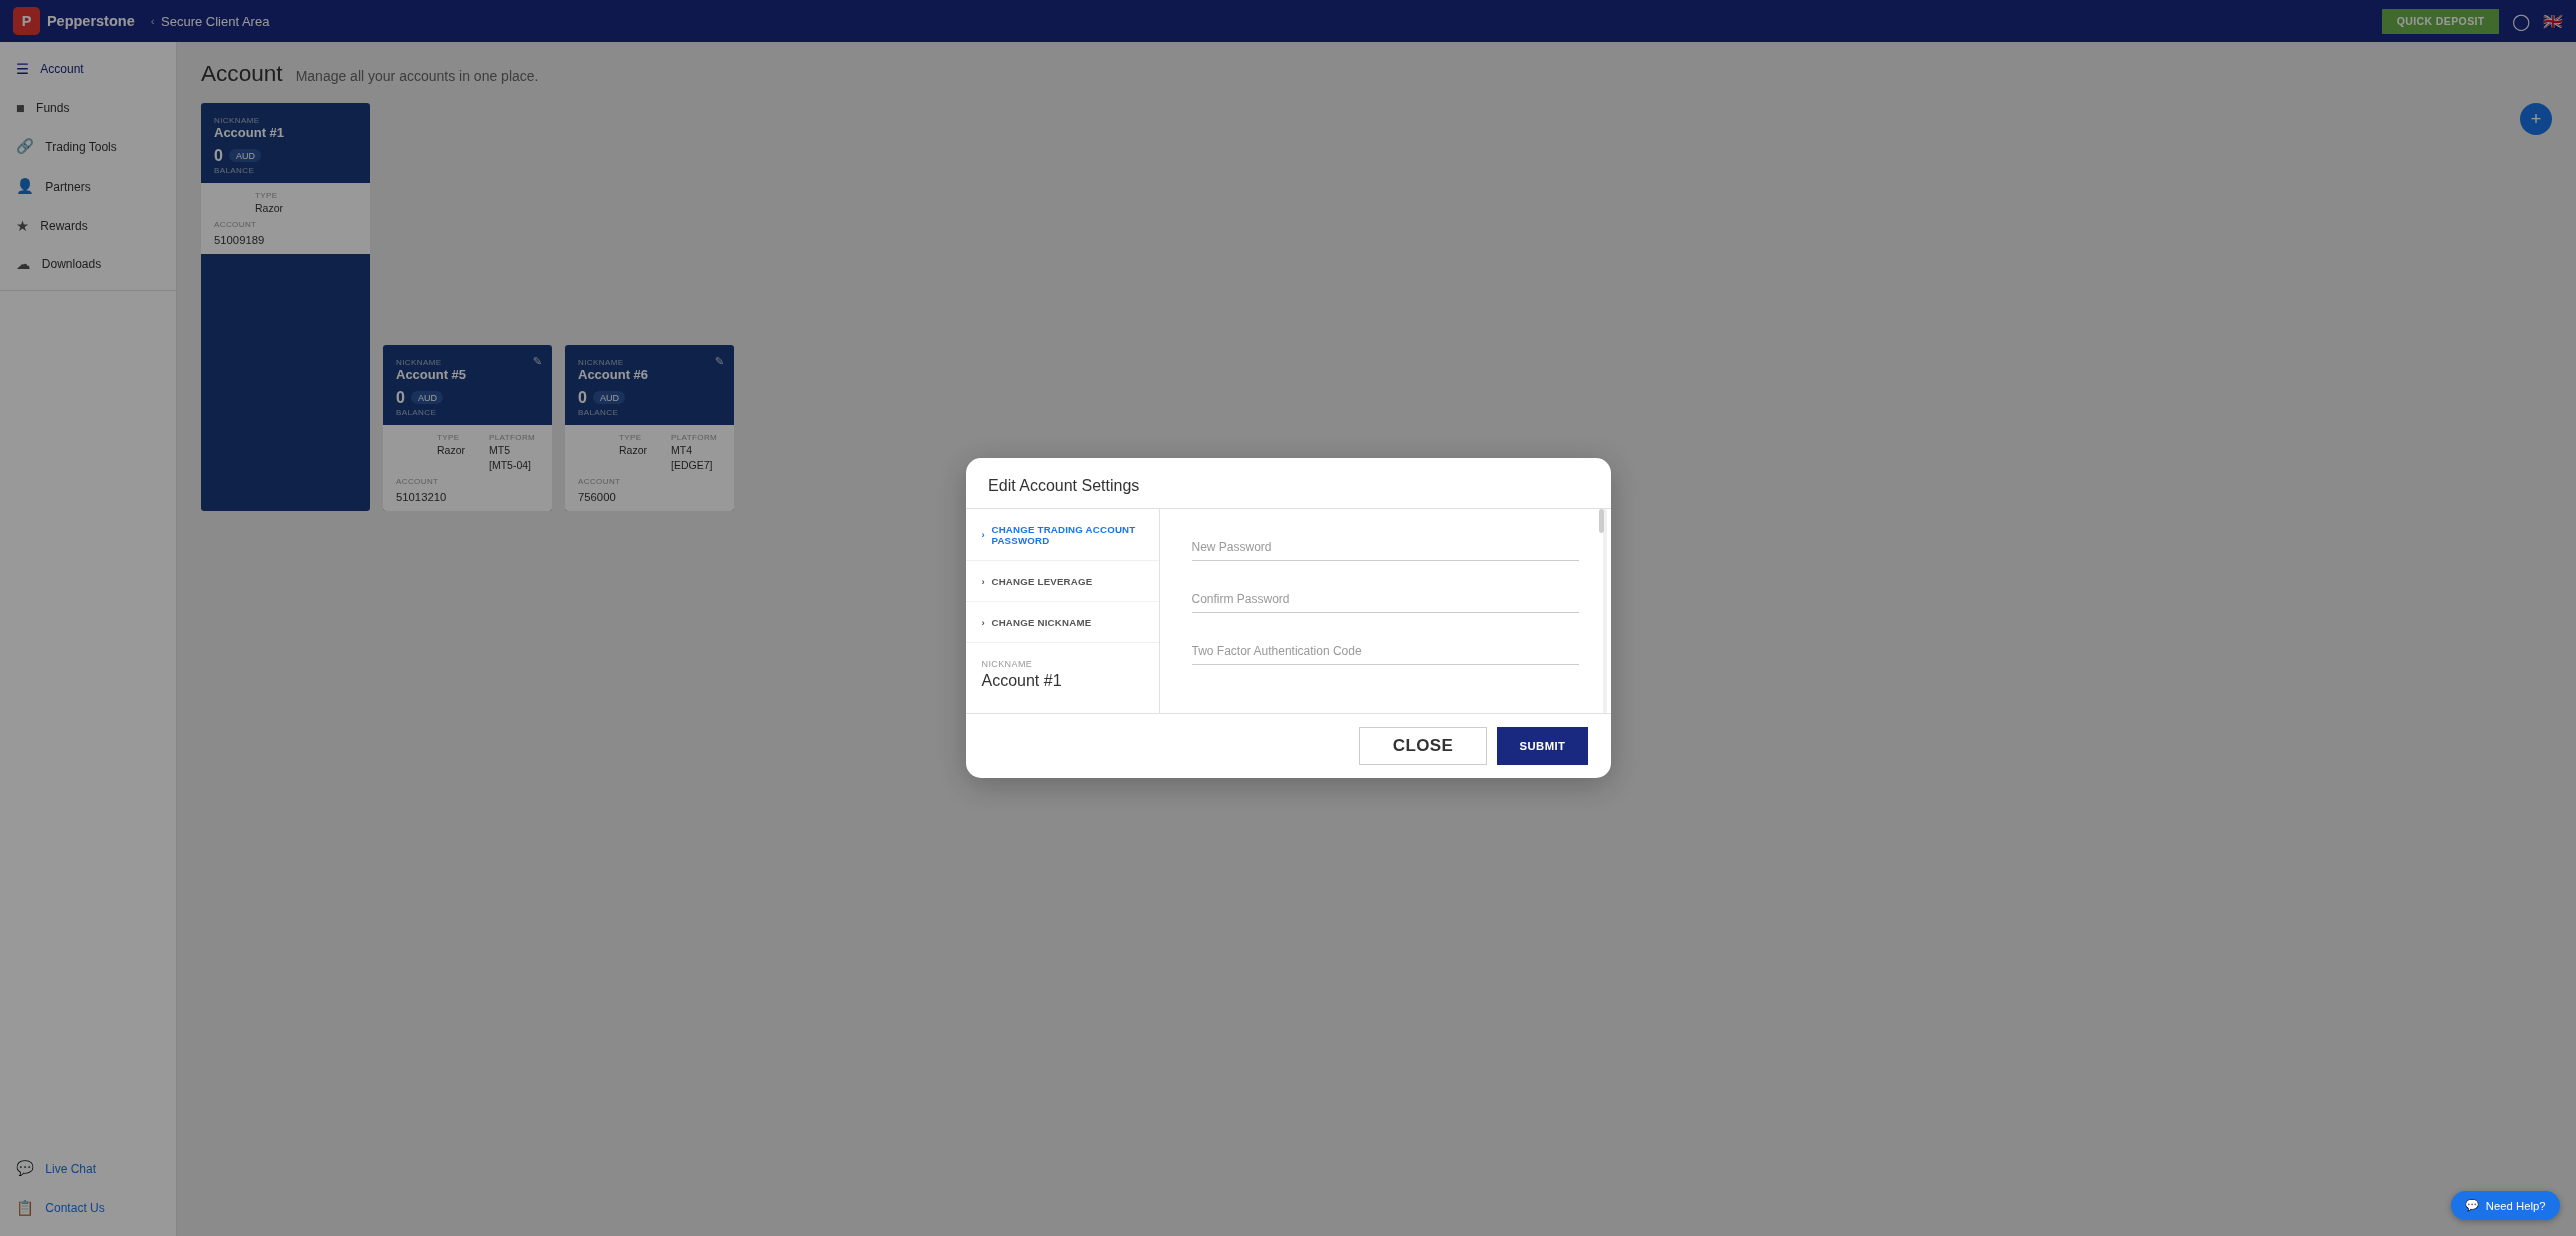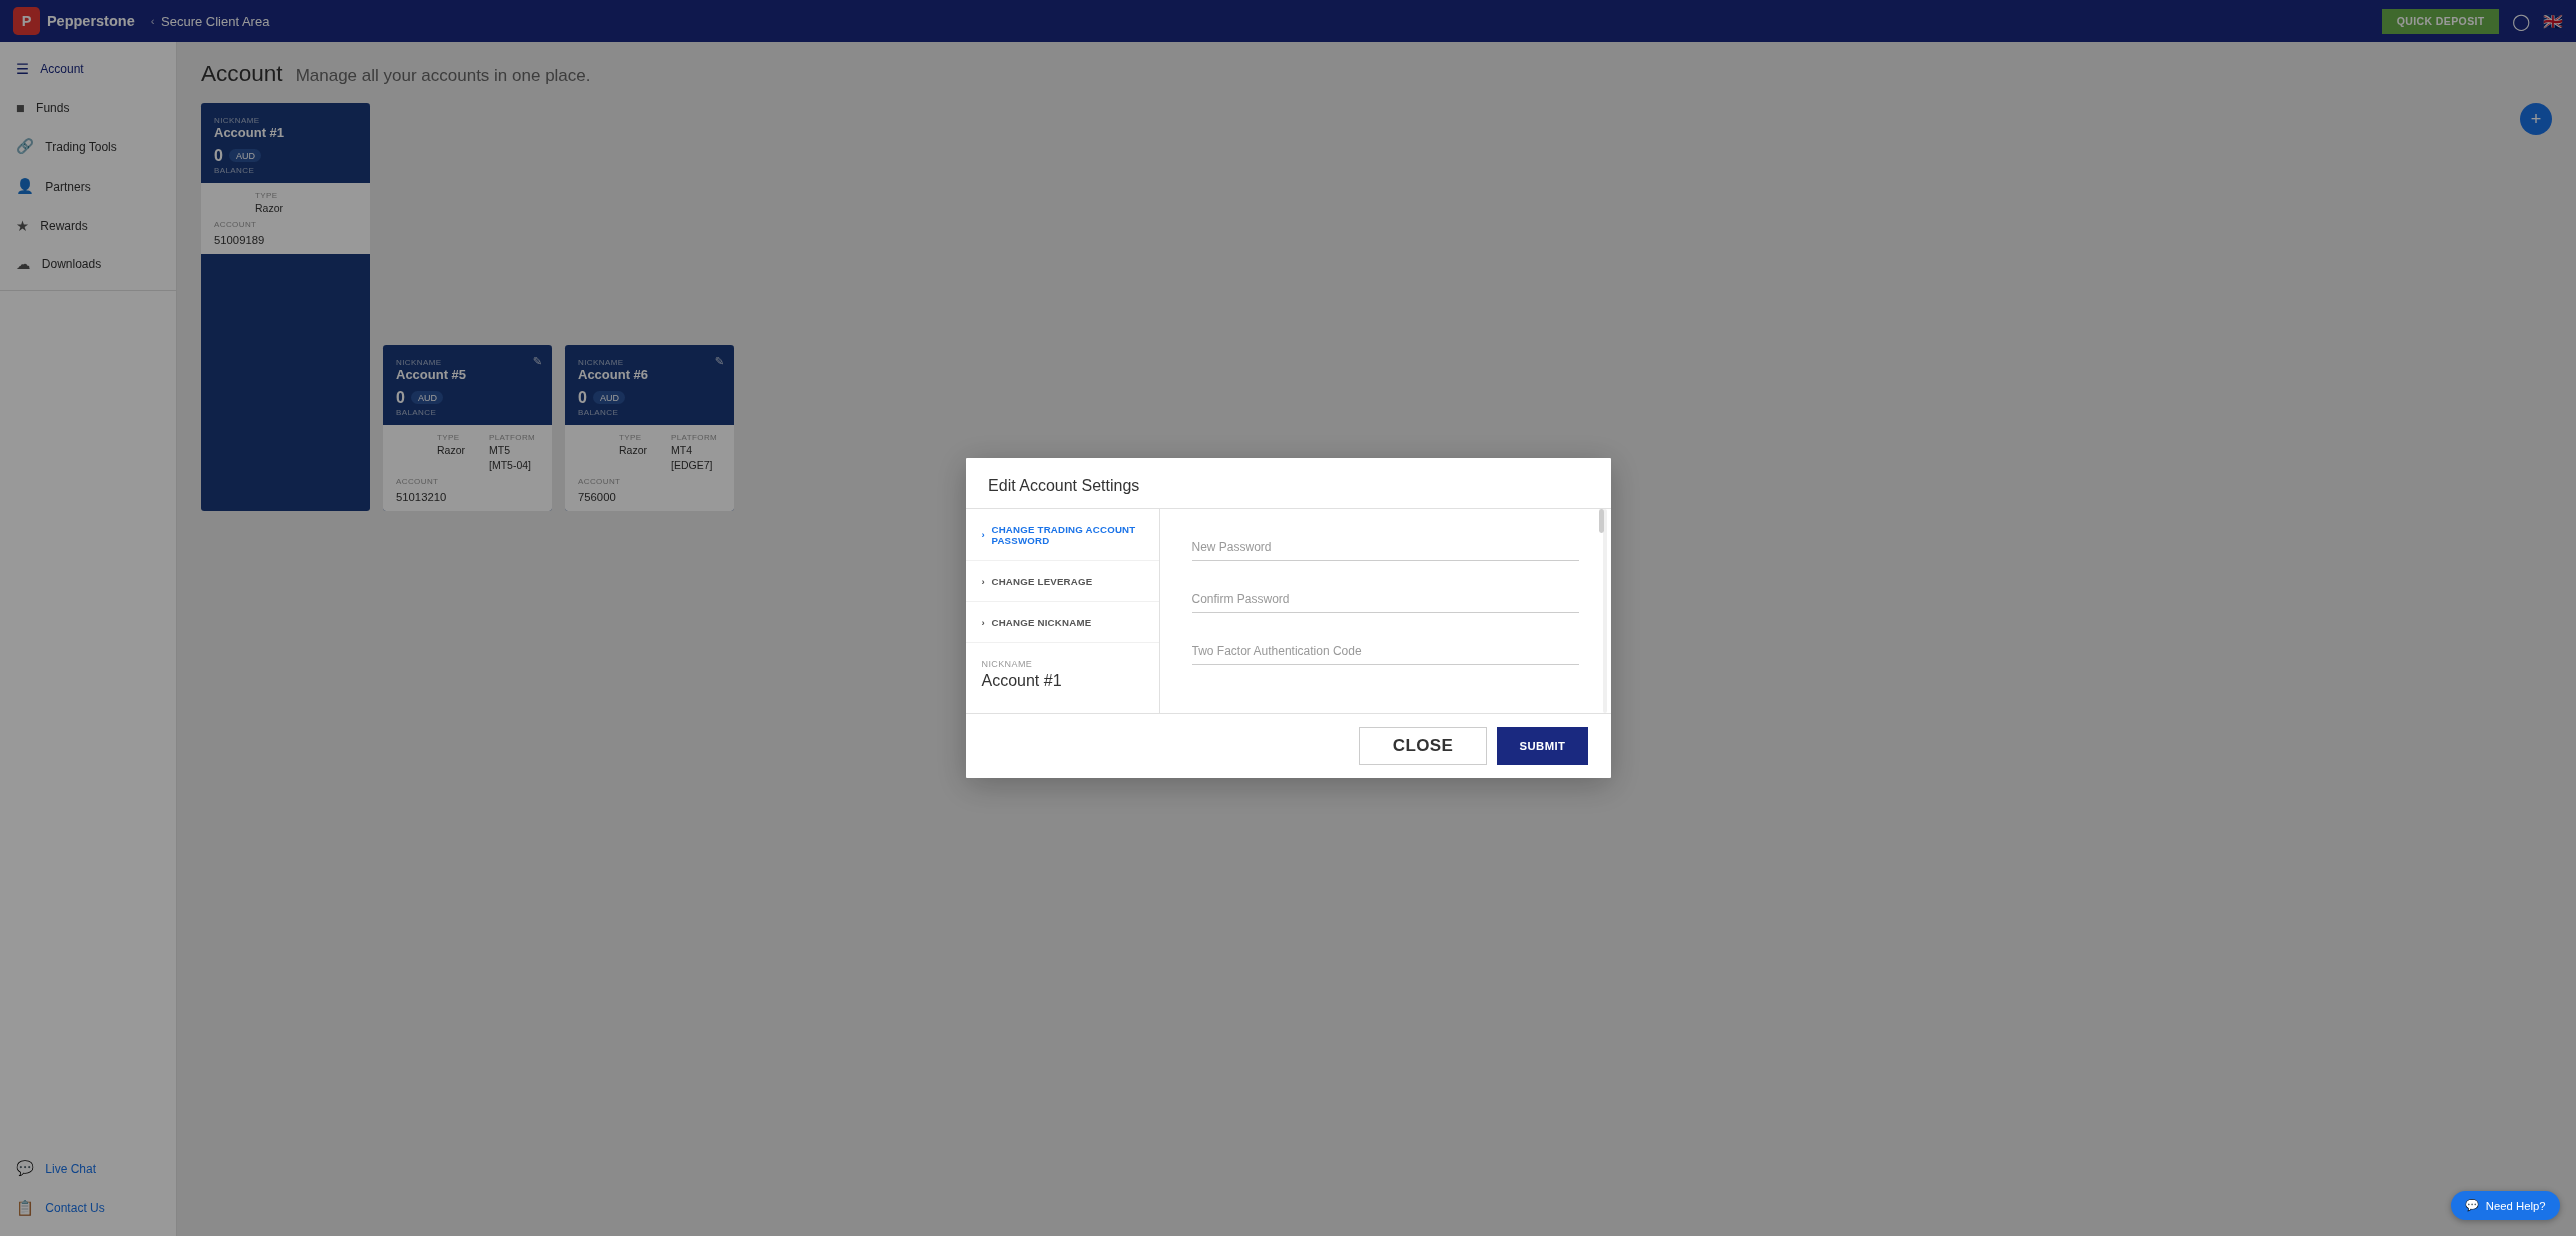--- a/index.html
+++ b/index.html
@@ -130,21 +130,21 @@
       align-items: baseline;
       gap: 13px;
       margin-bottom: 16px;
     }
     .page-title {
       font-size: 22.6px;
       font-weight: 400;
       color: #333;
     }
     .page-subtitle {
-      font-size: 17px;
+      font-size: 14px;
       color: #666;
     }
 
     
     .tabs {
       display: flex;
       gap: 0;
       border-bottom: 1.6px solid #e0e0e0;
       margin-bottom: 16px;
     }
@@ -275,21 +275,21 @@
       display: flex;
       align-items: center;
       justify-content: center;
     }
 
     
     .modal {
       background: white;
       width: 645px;
       max-width: 95vw;
-      border-radius: 1px;
+      border-radius: 15px;
       overflow: hidden;
       box-shadow: 0 6.5px 32px rgba(0,0,0,0.25);
       max-height: 90vh;
       display: flex;
       flex-direction: column;
     }
     .modal-header {
       padding: 19.4px 22.6px 13px;
       font-size: 16px;
       font-weight: 400;

